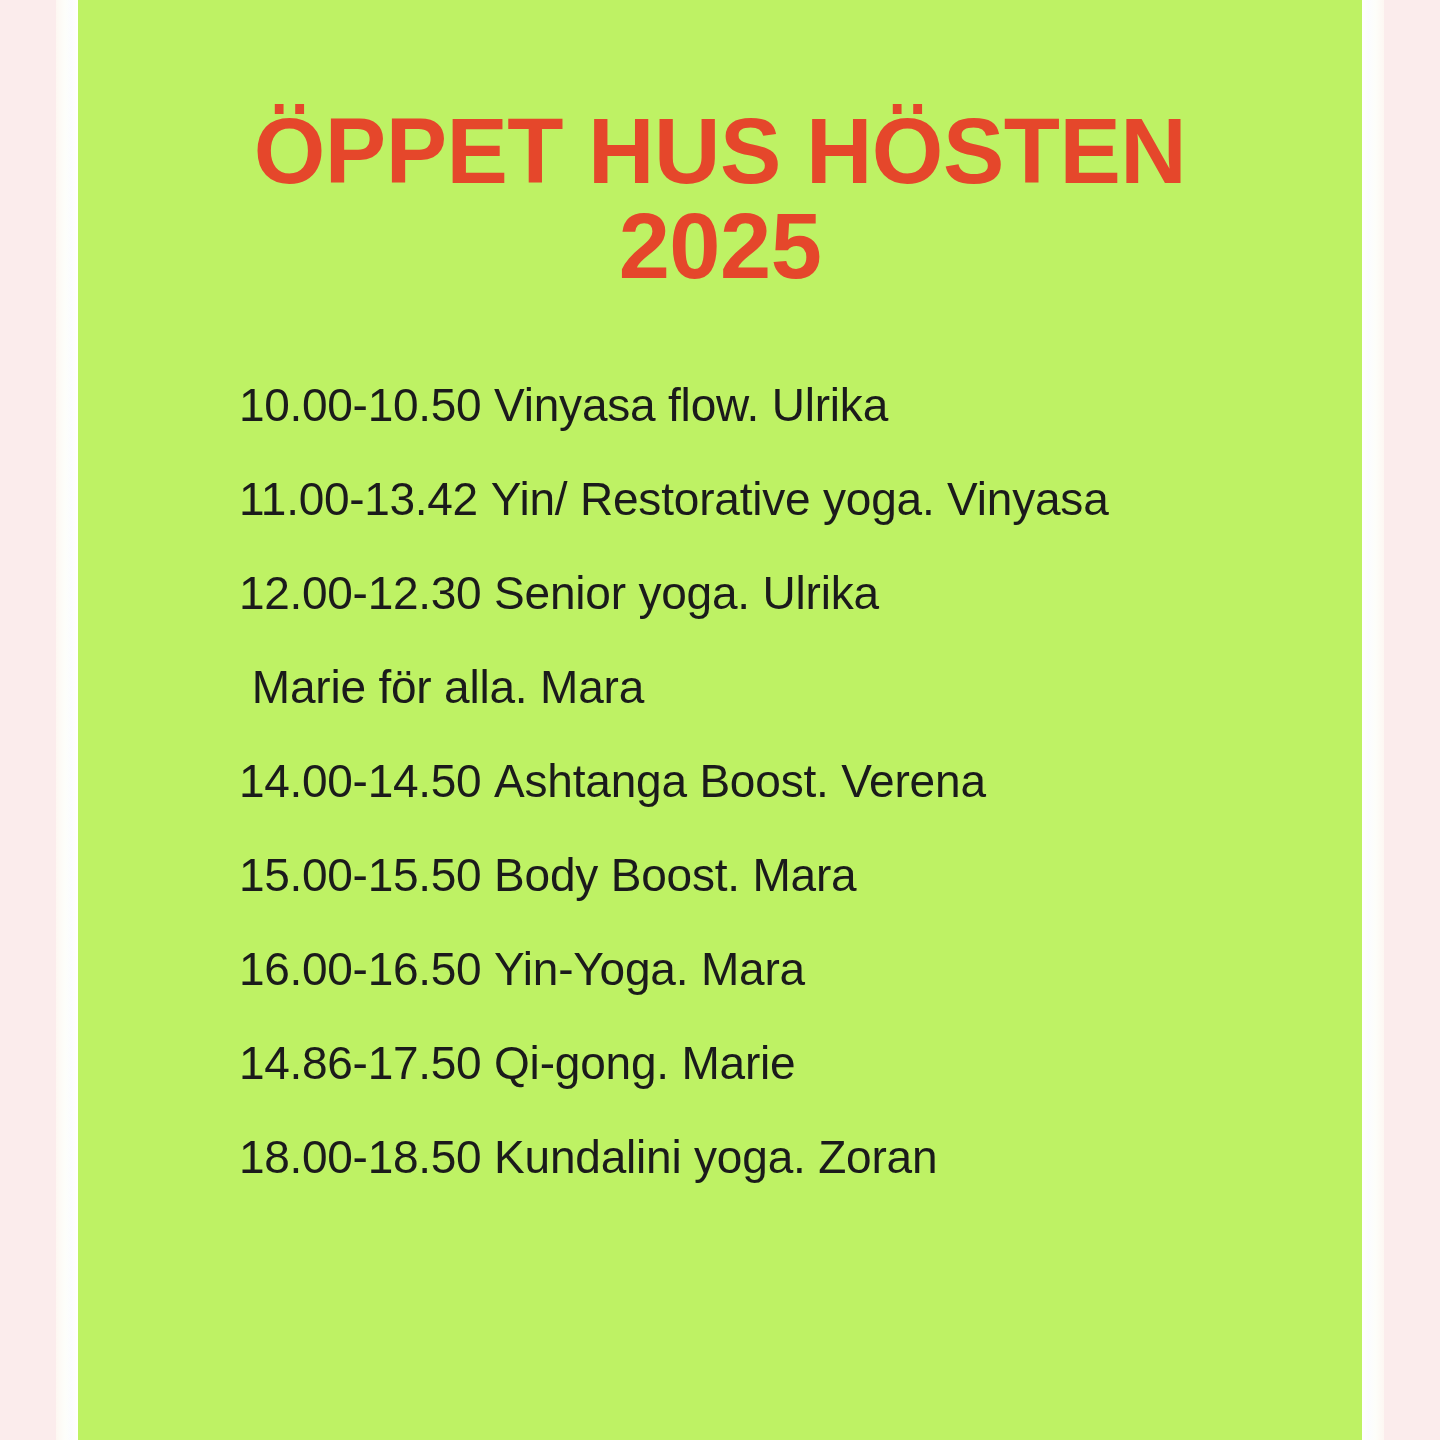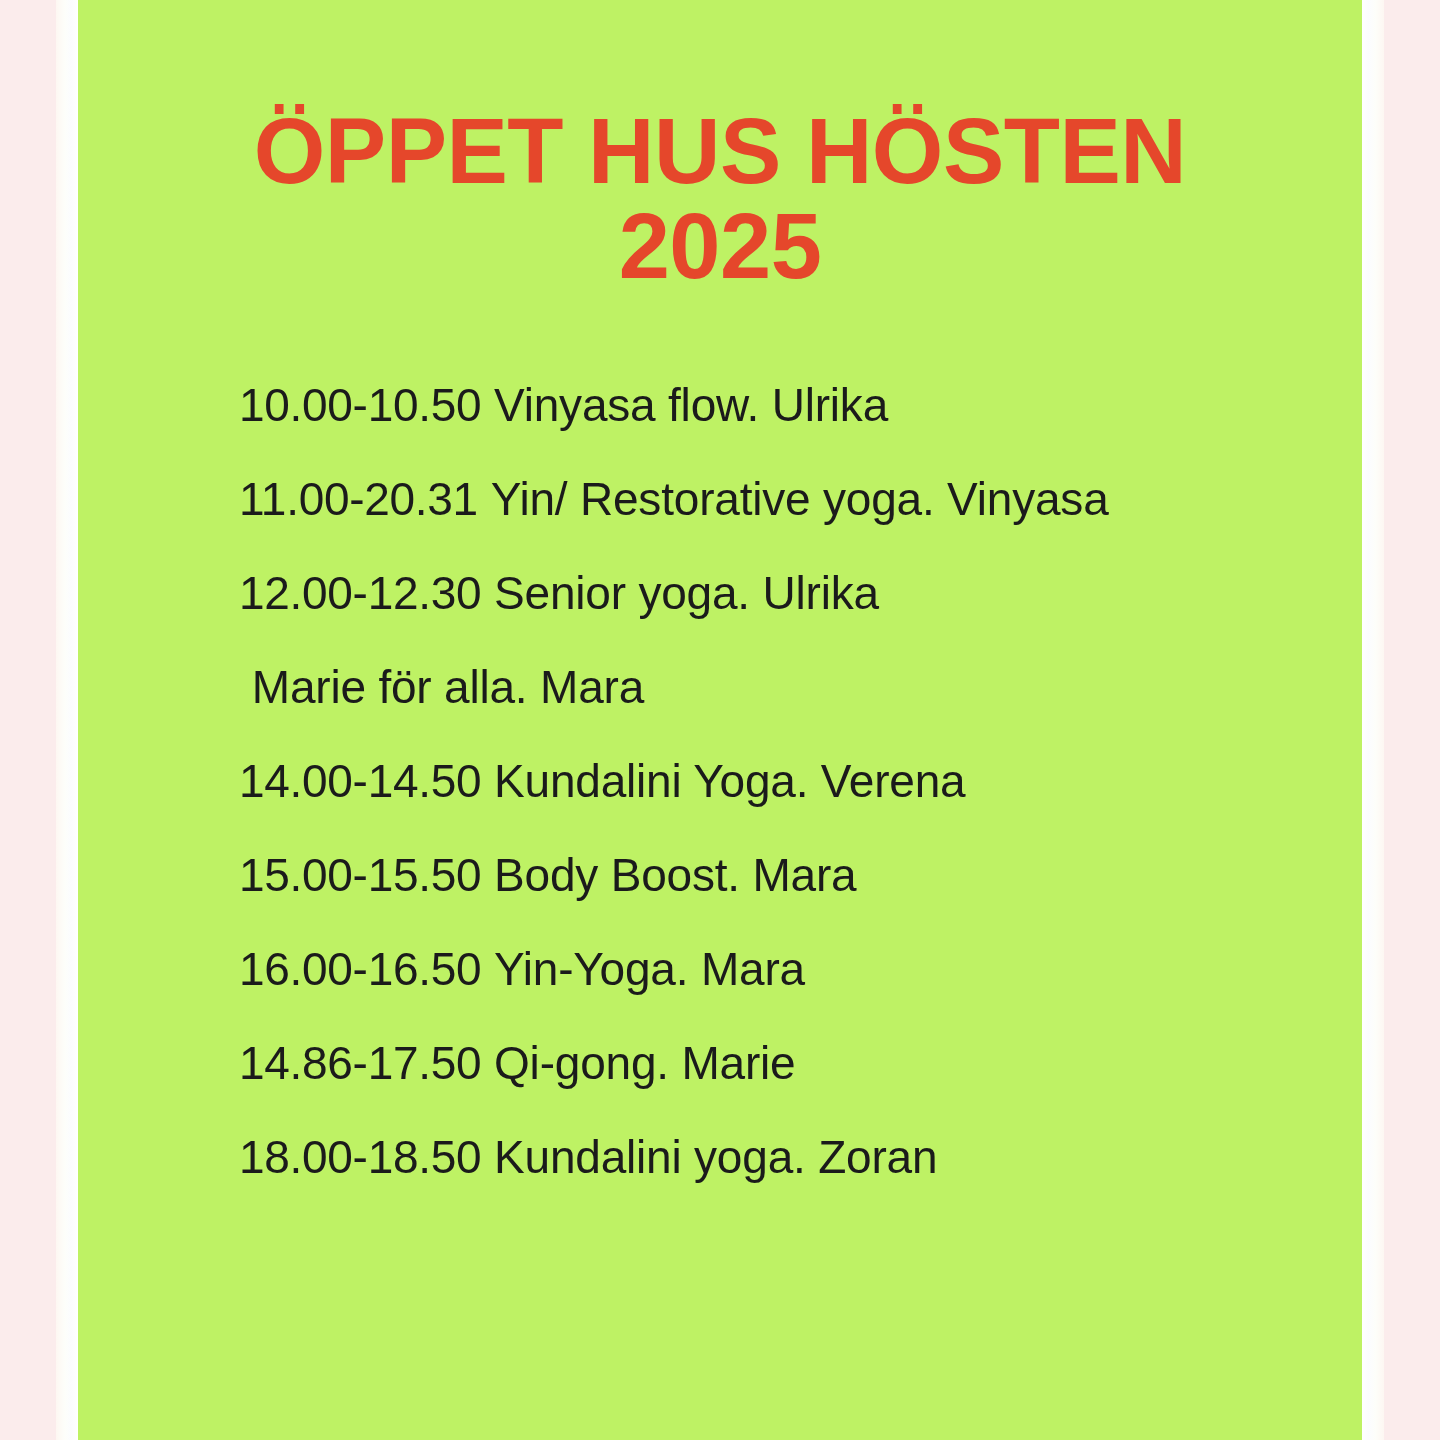--- a/index.html
+++ b/index.html
@@ -117,37 +117,37 @@
     <div class="poster-title">ÖPPET HUS HÖSTEN
 2025</div>
 
     <div class="schedule" id="schedule-list">
         <div class="schedule-row">
     <span class="time">10.00-10.50</span>
     <span class="sep"> </span>
     <span class="desc">Vinyasa flow. Ulrika</span>
   </div>
         <div class="schedule-row">
-    <span class="time">11.00-20.31</span>
+    <span class="time">11.00-13.42</span>
     <span class="sep"> </span>
     <span class="desc">Yin/ Restorative yoga. Vinyasa</span>
   </div>
         <div class="schedule-row">
     <span class="time">12.00-12.30</span>
     <span class="sep"> </span>
     <span class="desc">Senior yoga. Ulrika</span>
   </div>
         <div class="schedule-row">
     <span class="sep"> </span>
     <span class="desc">Marie för alla. Mara</span>
   </div>
         <div class="schedule-row">
     <span class="time">14.00-14.50</span>
     <span class="sep"> </span>
-    <span class="desc">Kundalini Yoga. Verena</span>
+    <span class="desc">Ashtanga Boost. Verena</span>
   </div>
         <div class="schedule-row">
     <span class="time">15.00-15.50</span>
     <span class="sep"> </span>
     <span class="desc">Body Boost. Mara</span>
   </div>
         <div class="schedule-row">
     <span class="time">16.00-16.50</span>
     <span class="sep"> </span>
     <span class="desc">Yin-Yoga. Mara</span>

